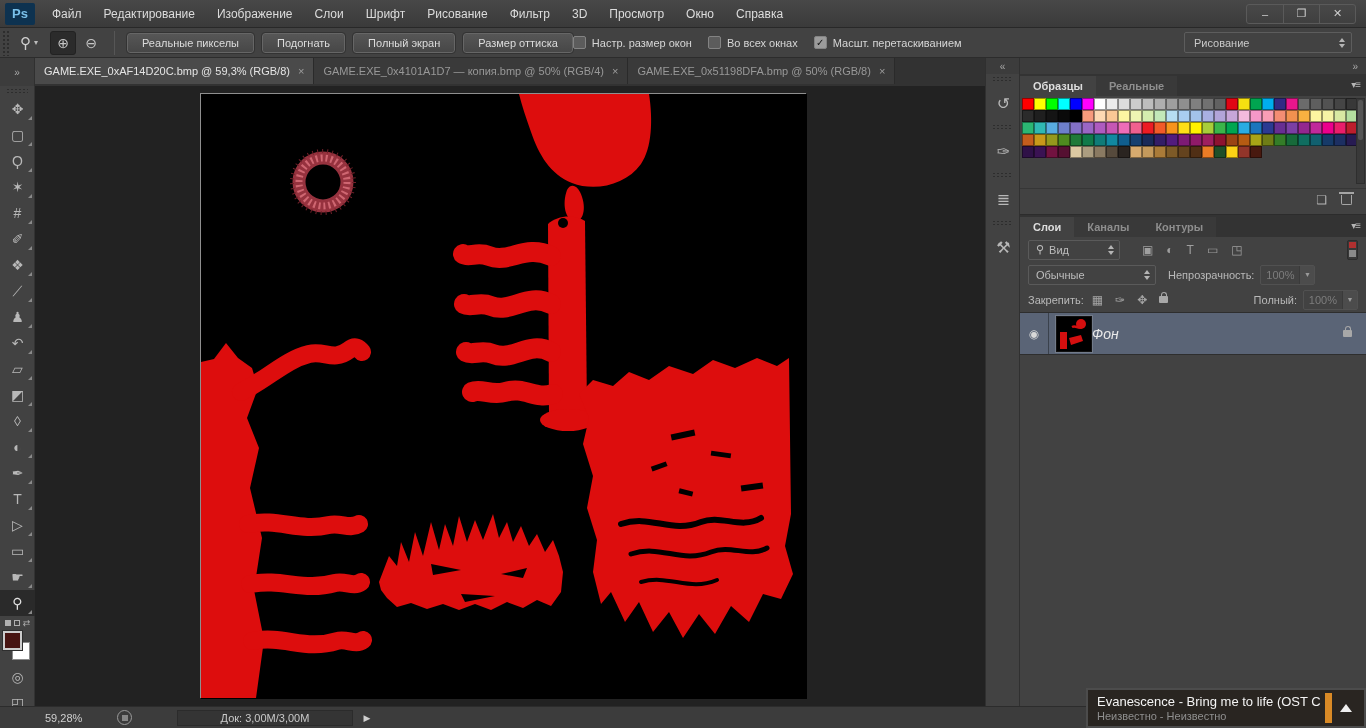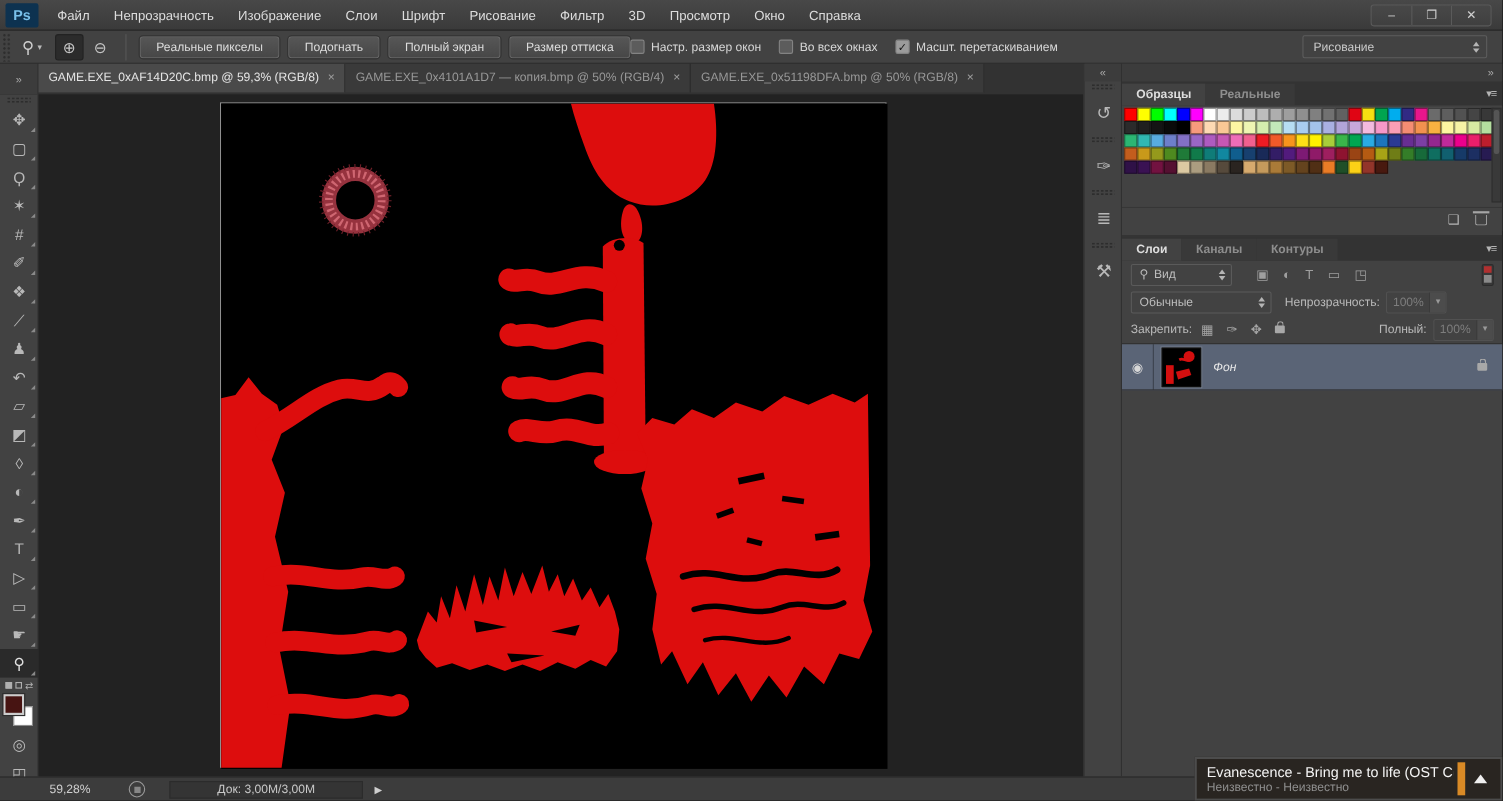--- a/index.html
+++ b/index.html
@@ -139,32 +139,32 @@
   .css-lock { position:relative; width:9px; height:7px; background:#a8a8a8; border-radius:1px; display:inline-block; }
   .css-lock::before { content:""; position:absolute; left:1.5px; top:-4px; width:4px; height:4px;
                       border:1.5px solid #a8a8a8; border-bottom:none; border-radius:3px 3px 0 0; }
   #layer-list { border-top:1px solid #2e2e2e; }
   .layer-row { height:42px; display:flex; align-items:center; background:#424242; border-bottom:1px solid #2e2e2e; }
   .layer-row.selected { background:#5a6476; }
   .eye-cell { width:29px; align-self:stretch; display:flex; align-items:center; justify-content:center;
               border-right:1px solid rgba(0,0,0,.35); color:#d8d8d8; font-size:12px; }
   .layer-thumb { width:36px; height:36px; margin-left:7px; background:#000; border:1px solid #111;
                  outline:1px solid rgba(255,255,255,.15); }
-  .layer-name { margin-left:11px; font-style:italic; font-size:11px; color:#e8e8e8; }
+  .layer-name { font-style:italic; font-size:14px; color:#e8e8e8; }
   .layer-lock { margin-left:auto; margin-right:14px; }
 
   
   #statusbar { position:absolute; left:0; top:706px; width:1366px; height:22px; background:#3c3c3c;
                border-top:1px solid #2c2c2c; display:flex; align-items:center; font-size:11px; color:#cfcfcf; }
   #status-zoom { margin-left:45px; width:58px; }
   .round-ico { width:15px; height:15px; border:1px solid #9a9a9a; border-radius:50%; margin-left:14px;
                position:relative; }
   .round-ico::before { content:""; position:absolute; left:4px; top:4px; width:6px; height:6px;
                        background:#9a9a9a; clip-path:polygon(0 0,100% 0,100% 100%,0 100%,0 0); opacity:.8; }
-  #doc-field { margin-left:22px; width:176px; height:16px; background:#343434; border:1px solid #2b2b2b;
+  #doc-field { margin-left:45px; width:176px; height:16px; background:#343434; border:1px solid #2b2b2b;
                display:flex; align-items:center; justify-content:center; color:#c9c9c9; }
   #doc-expand { margin-left:6px; width:16px; height:16px; display:flex; align-items:center;
                 justify-content:center; color:#cfcfcf; font-size:9px; }
 
   
   #notify { position:absolute; right:0; bottom:0; width:280px; height:40px; background:#292521;
             border:2px solid #4c4c4c; display:flex; align-items:center; z-index:50; }
   #notify .txt { flex:1; padding-left:9px; overflow:hidden; white-space:nowrap; }
   #notify .t1 { color:#f4f4f4; font-size:13px; }
   #notify .t2 { color:#8f8f8f; font-size:11px; margin-top:1px; }
@@ -174,21 +174,21 @@
 </style>
 </head>
 <body>
 
 <div id="root">
 
   <div id="menubar">
     <div class="ps-logo">Ps</div>
     <div id="menu-items">
         <div class="menu-item">Файл</div>
-        <div class="menu-item">Непрозрачность</div>
+        <div class="menu-item">Редактирование</div>
         <div class="menu-item">Изображение</div>
         <div class="menu-item">Слои</div>
         <div class="menu-item">Шрифт</div>
         <div class="menu-item">Рисование</div>
         <div class="menu-item">Фильтр</div>
         <div class="menu-item">3D</div>
         <div class="menu-item">Просмотр</div>
         <div class="menu-item">Окно</div>
         <div class="menu-item">Справка</div>
       </div>

